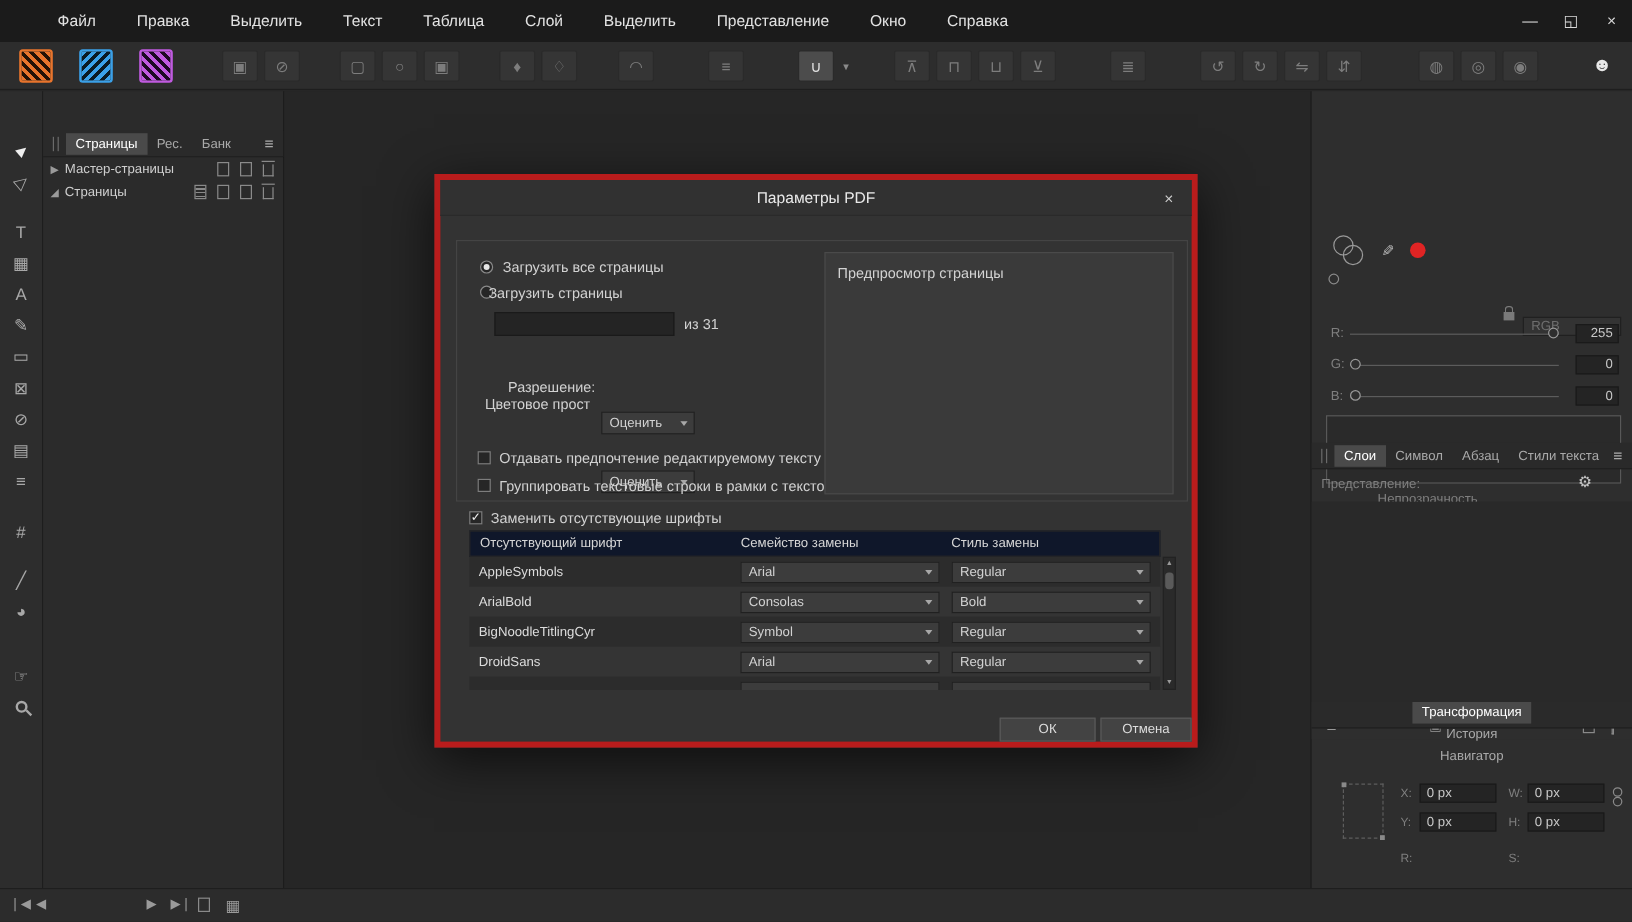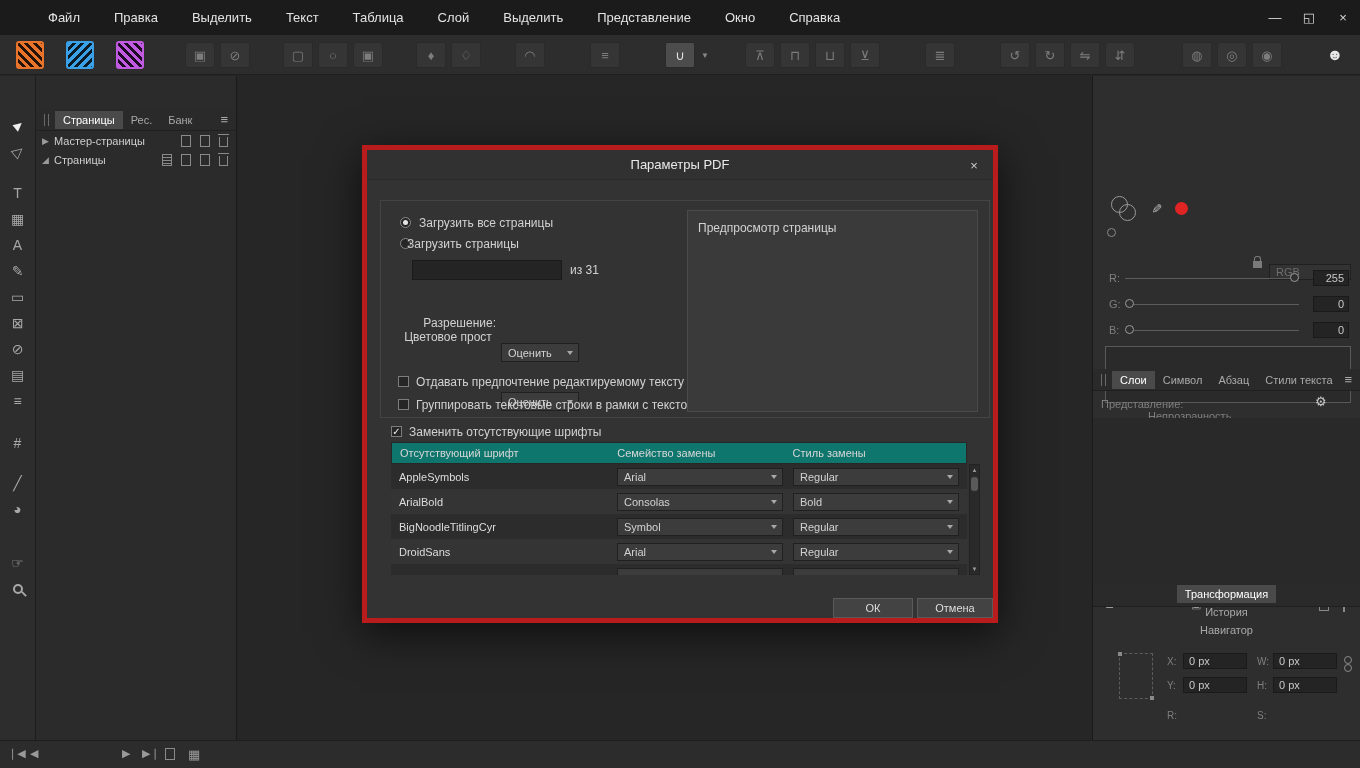--- a/index.html
+++ b/index.html
@@ -126,21 +126,21 @@
     background:#3a3a3a; border:1px solid #4a4a4a; }
   .cover { position:absolute; left:92px; top:36px; width:116px; height:154px;
     background:linear-gradient(180deg,#ef7f00 0%,#ffAA00 40%,#ffd300 68%,#ffe23c 100%);
     overflow:hidden; }
   .cover-mast { position:absolute; left:8px; top:4px; font-size:17px; font-weight:bold; color:#e01812;
     letter-spacing:-1px; font-family:"DejaVu Sans",sans-serif; }
   .cover-tag { position:absolute; background:#d81a00; }
   .cover-line { position:absolute; color:#ffffff; font-style:italic; font-weight:bold;
     font-family:"Liberation Sans",sans-serif; }
   .blob { position:absolute; border-radius:50%; }
-  .fonts-head { position:absolute; left:24px; top:292px; width:576px; height:22px; background:#0f766e;
+  .fonts-head { position:absolute; left:24px; top:292px; width:576px; height:22px; background:#0f172a;
     border:1px solid #272727; display:flex; align-items:center; font-size:11px; color:#d6d6d6; }
   .fonts-rows { position:absolute; left:24px; top:314px; width:576px; height:111px; overflow:hidden; }
   .frow { display:flex; align-items:center; height:25px; font-size:11px; color:#dddddd; }
   .frow:nth-child(odd) { background:#2c2c2c; }
   .frow:nth-child(even) { background:#343434; }
   .fc1 { width:226px; padding-left:8px; }
   .fc2 { width:176px; } .fc3 { width:174px; }
   .row-dd { width:166px; height:18px; }
   .scrollbar { position:absolute; left:602px; top:314px; width:11px; height:111px; background:#2a2a2a;
     border:1px solid #222222; display:flex; flex-direction:column; align-items:center; }

